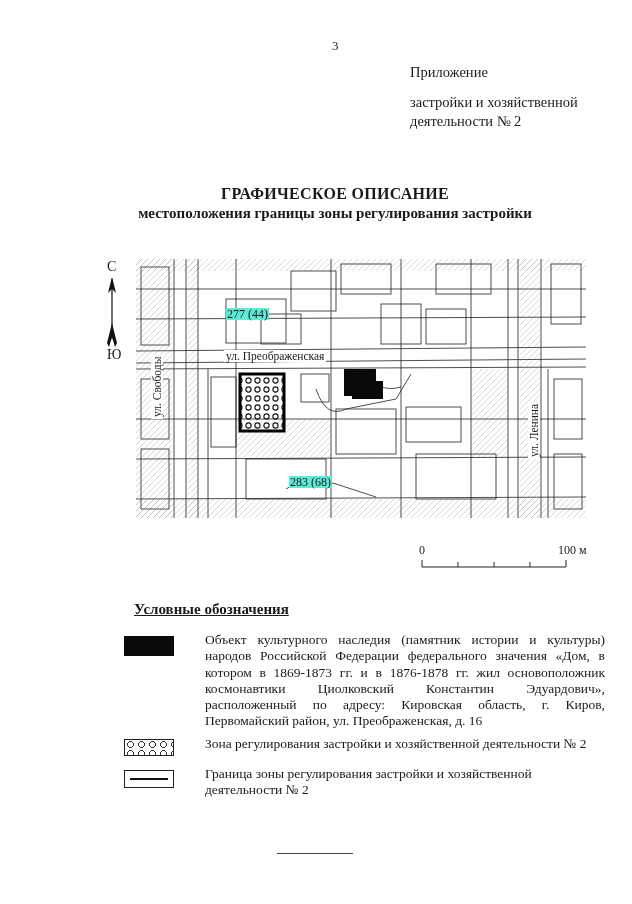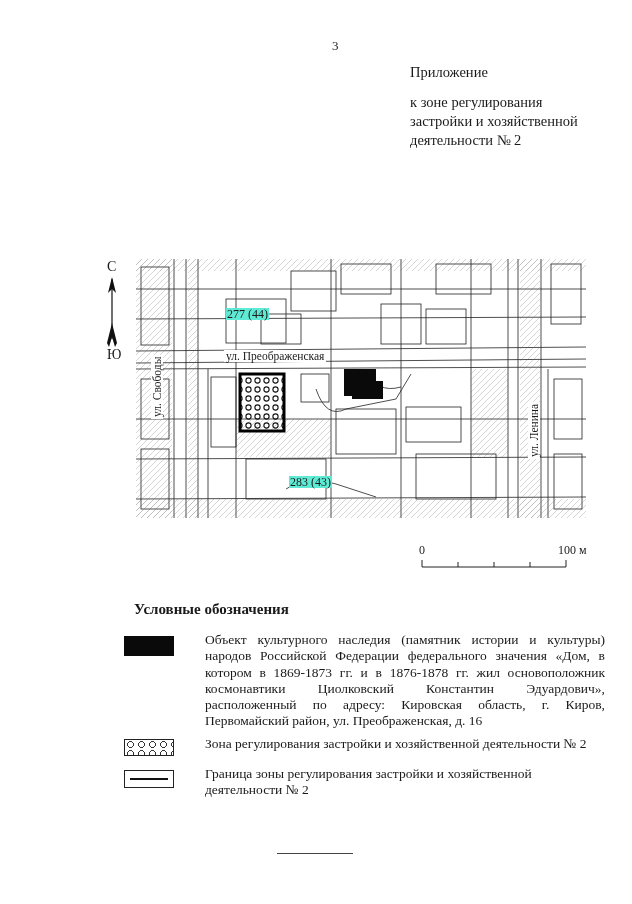--- a/index.html
+++ b/index.html
@@ -18,21 +18,21 @@
   .compass .n, .compass .s { position: absolute; left: 3px; font-size: 14px; }
   .compass .n { top: 0; }
   .compass .s { top: 88px; }
   .map { left: 136px; top: 259px; width: 450px; height: 259px; overflow: hidden; background:#fff; }
   .map svg { display: block; }
   .map .street { position: absolute; font-size: 11.5px; background: #fff; padding: 0 2px; line-height: 12px; }
   .map .parcel { position: absolute; font-size: 12px; background: #5eead4; line-height: 12px; padding: 0 1px; }
   .scale { left: 414px; top: 543px; width: 160px; height: 30px; }
   .scale .z { position: absolute; left: 5px; top: 0; font-size: 12px; }
   .scale .h { position: absolute; left: 144px; top: 0; font-size: 12px; white-space: nowrap; }
-  .legend-title { left: 134px; top: 601px; font-size: 15px; font-weight: bold; }
+  .legend-title { left: 134px; top: 601px; font-size: 15px; font-weight: bold; text-decoration: underline; }
   .legend-item { left: 124px; width: 470px; }
   .legend-item .sym { position: absolute; left: 0; }
   .legend-item .txt { position: absolute; left: 81px; width: 400px; font-size: 13.5px; line-height: 16.3px; text-align: justify; }
   .li1 { top: 632px; }
   .li2 { top: 736px; }
   .li3 { top: 766px; }
   .sym-heritage { top: 4px; width: 50px; height: 20px; background: #0a0a0a; }
   .sym-zone { top: 3px; width: 50px; height: 17px; border: 1px solid #222; box-sizing: border-box;
     background-image: radial-gradient(circle, transparent 2.5px, #333 2.6px, #333 3.4px, transparent 3.5px);
     background-size: 11px 9px; }
@@ -44,27 +44,28 @@
   .li3 .txt { top: 0; }
 </style>
 </head>
 <body>
 
 <div class="abs page-num">3</div>
 
 <div class="abs annex">
   <div>Приложение</div>
   <div class="to">
-    <div>к зоне регулирования</div>
     <div>застройки и хозяйственной</div>
     <div>деятельности № 2</div>
   </div>
 </div>
 
 <div class="abs title-block">
+  <div class="t1">ГРАФИЧЕСКОЕ ОПИСАНИЕ</div>
+  <div class="t2">местоположения границы зоны регулирования застройки</div>
 </div>
 
 <div class="abs compass">
   <span class="n">С</span>
   <svg width="24" height="108" style="position:absolute;left:0;top:0;">
     <line x1="8" y1="20" x2="8" y2="80" stroke="#111" stroke-width="1.2"></line>
     <path d="M8 18 L4 34 L8 30 L12 34 Z" fill="#111"></path>
     <path d="M8 64 L3 84 L5 88 L8 78 L11 88 L13 84 Z" fill="#111"></path>
   </svg>
   <span class="s">Ю</span>
@@ -141,21 +142,21 @@
     </g>
 
     <rect x="104" y="115" width="44" height="57" fill="url(#rings)" stroke="#000" stroke-width="3"></rect>
 
     <path d="M208 110 L240 110 L240 122 L247 122 L247 140 L216 140 L216 137 L208 137 Z" fill="#0a0a0a"></path>
   </svg>
   <span class="street" style="left:88px;top:91px;">ул. Преображенская</span>
   <span class="street" style="left:15px;top:160px;transform:rotate(-90deg);transform-origin:left top;">ул. Свободы</span>
   <span class="street" style="left:392px;top:200px;transform:rotate(-90deg);transform-origin:left top;">ул. Ленина</span>
   <span class="parcel" style="left:90px;top:49px;">277 (44)</span>
-  <span class="parcel" style="left:153px;top:217px;">283 (43)</span>
+  <span class="parcel" style="left:153px;top:217px;">283 (68)</span>
 </div>
 
 <div class="abs scale">
   <span class="z">0</span>
   <span class="h">100 м</span>
   <svg width="160" height="30" style="position:absolute;left:0;top:0;">
     <line x1="8" y1="24" x2="152" y2="24" stroke="#222" stroke-width="1"></line>
     <line x1="8" y1="17" x2="8" y2="24" stroke="#222"></line>
     <line x1="44" y1="19" x2="44" y2="24" stroke="#222"></line>
     <line x1="80" y1="19" x2="80" y2="24" stroke="#222"></line>

